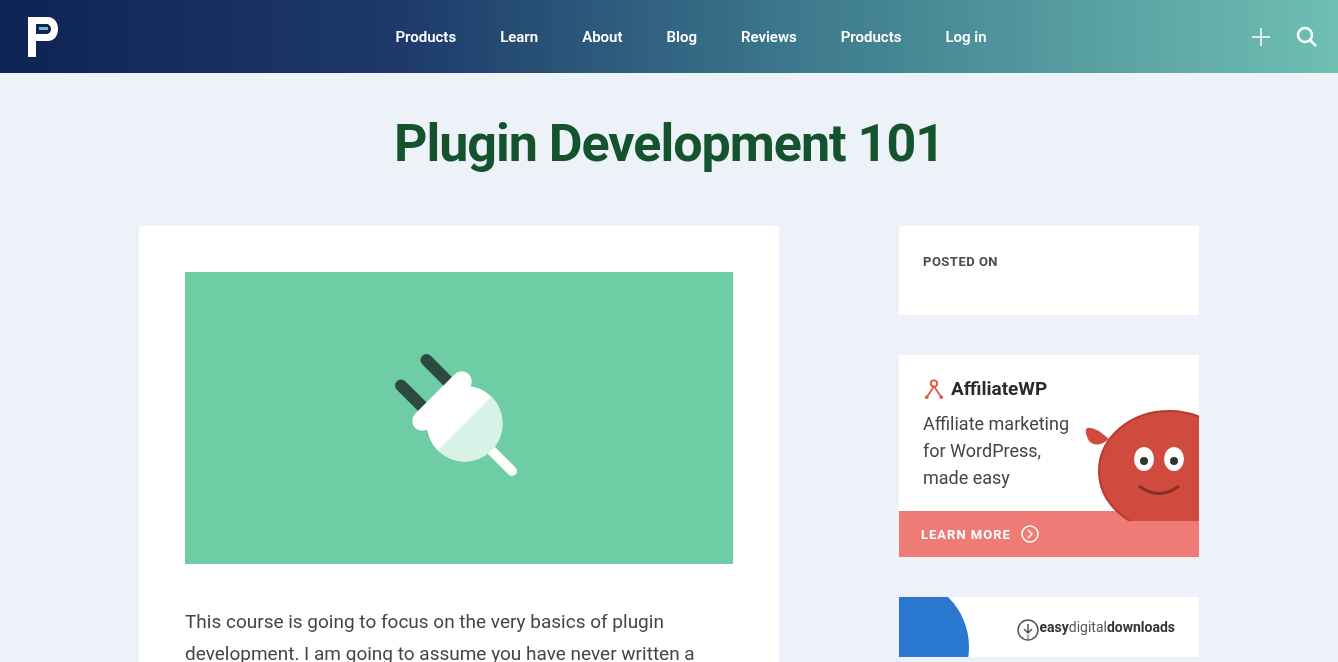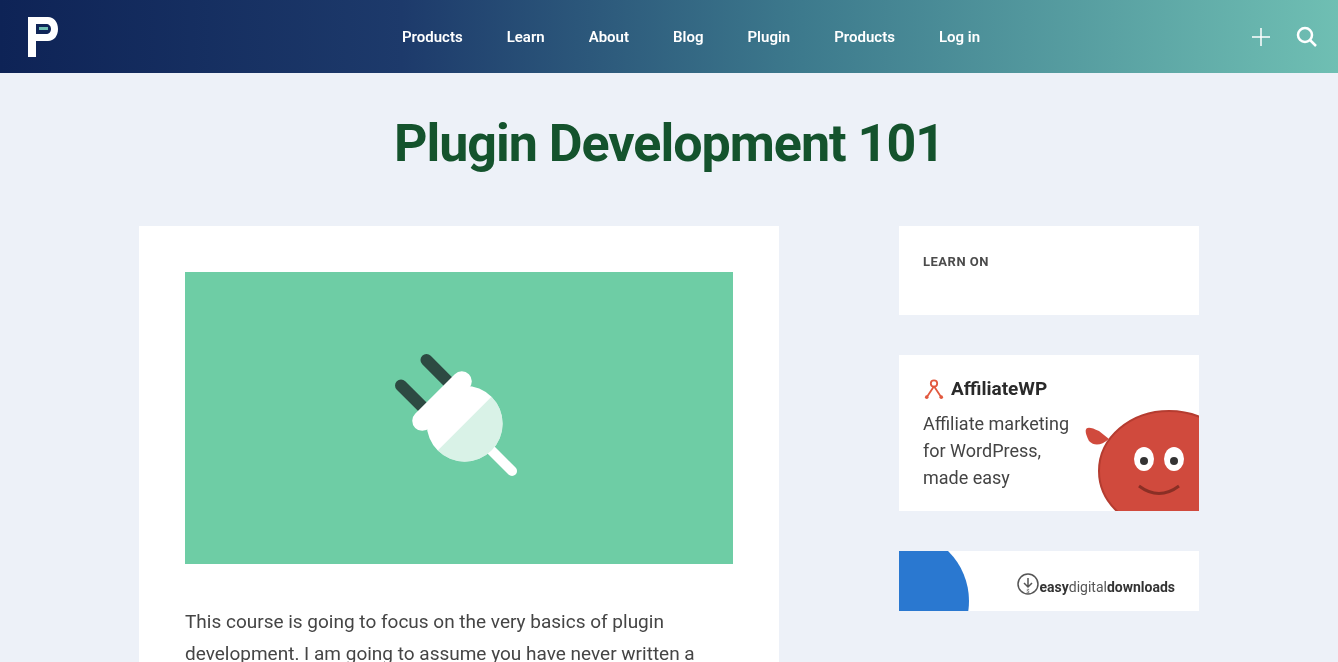--- a/index.html
+++ b/index.html
@@ -25,42 +25,42 @@
 .promo-widget { position: relative; overflow: hidden; }
 .promo-top { padding: 22px 24px 20px; position: relative; min-height: 130px; }
 .promo-brand { display: flex; align-items: center; gap: 6px; margin-bottom: 10px; }
 .promo-brand-icon { width: 22px; height: 20px; }
 .promo-brand-text { font-size: 19px; font-weight: 700; color: #2a2a2a; }
 .promo-tagline { font-size: 18px; color: #444; line-height: 1.5; max-width: 150px; }
 .promo-mascot { position: absolute; right: -30px; bottom: -10px; width: 160px; height: 140px; }
 .promo-cta { background: #ef7b77; color: #fff; padding: 14px 22px; font-size: 13px; font-weight: 700; letter-spacing: 1px; display: flex; align-items: center; gap: 10px; cursor: pointer; }
 .promo-cta-arrow { width: 18px; height: 18px; }
 .edd-widget { padding: 22px 24px 12px; position: relative; overflow: hidden; min-height: 60px; }
-.edd-logo { display: flex; align-items: flex-end; justify-content: flex-end; gap: 0; }
+.edd-logo { display: flex; align-items: flex-start; justify-content: flex-end; gap: 0; }
 .edd-icon { width: 22px; height: 22px; }
 .edd-text { font-size: 14px; color: #555; }
 .edd-text .bold { font-weight: 700; color: #333; }
 .edd-blue { position: absolute; left: -70px; bottom: -60px; width: 140px; height: 140px; background: #2a78d0; border-radius: 50%; }
 </style>
 </head>
 <body>
 
 <header class="header">
   <div class="logo">
     <svg viewBox="0 0 44 52" fill="none">
       <path d="M8 6 L8 46 L16 46 L16 30 L28 30 C34 30 38 25 38 18 C38 11 34 6 28 6 Z M16 13 L26 13 C29 13 31 15 31 18 C31 21 29 23 26 23 L16 23 Z" fill="#fff"></path>
       <rect x="19" y="16" width="9" height="3" fill="#6fbfb3"></rect>
     </svg>
   </div>
   <nav class="nav">
     <a>Products</a>
     <a>Learn</a>
     <a>About</a>
     <a>Blog</a>
-    <a>Plugin</a>
+    <a>Reviews</a>
     <a>Products</a>
     <a>Log in</a>
   </nav>
   <div class="header-right">
     <div class="icon-btn">
       <svg viewBox="0 0 24 24" width="24" height="24" stroke="#fff" stroke-width="1.5">
           <line x1="12" y1="3" x2="12" y2="21"></line>
           <line x1="3" y1="12" x2="21" y2="12"></line>
         </svg>
     </div>
@@ -87,21 +87,21 @@
           <rect x="112" y="30" width="12" height="50" rx="6" fill="#2d4a42"></rect>
           <rect x="62" y="66" width="76" height="20" rx="10" fill="#fff"></rect>
         </g>
       </svg>
     </div>
     <p class="body-text">This course is going to focus on the very basics of plugin development. I am going to assume you have never written a plugin before and take you from the very beginning. If you have</p>
   </article>
 
   <aside class="sidebar">
     <div class="widget posted-widget">
-      <div class="posted-label">LEARN ON</div>
+      <div class="posted-label">POSTED ON</div>
     </div>
 
     <div class="widget promo-widget">
       <div class="promo-top">
         <div class="promo-brand">
           <svg class="promo-brand-icon" viewBox="0 0 24 22">
             <circle cx="12" cy="5" r="3.5" fill="none" stroke="#e2593f" stroke-width="2"></circle>
             <path d="M12 8 L4 20 M12 8 L20 20" stroke="#e2593f" stroke-width="2" fill="none"></path>
             <circle cx="4" cy="20" r="2" fill="#e2593f"></circle>
             <circle cx="20" cy="20" r="2" fill="#e2593f"></circle>
@@ -113,20 +113,27 @@
           <ellipse cx="100" cy="90" rx="70" ry="60" fill="#d04a3d"></ellipse>
           <ellipse cx="100" cy="90" rx="70" ry="60" fill="none" stroke="#b53c30" stroke-width="2"></ellipse>
           <path d="M30 50 Q10 40 20 60 Q28 68 40 58 Z" fill="#d04a3d"></path>
           <ellipse cx="75" cy="78" rx="10" ry="12" fill="#fff"></ellipse>
           <ellipse cx="105" cy="78" rx="10" ry="12" fill="#fff"></ellipse>
           <circle cx="75" cy="80" r="4" fill="#333"></circle>
           <circle cx="105" cy="80" r="4" fill="#333"></circle>
           <path d="M70 105 Q90 120 110 105" stroke="#8a2f25" stroke-width="3" fill="none"></path>
         </svg>
       </div>
+      <div class="promo-cta">
+        <span>LEARN MORE</span>
+        <svg class="promo-cta-arrow" viewBox="0 0 18 18">
+          <circle cx="9" cy="9" r="8" fill="none" stroke="#fff" stroke-width="1.5"></circle>
+          <path d="M7 5 L11 9 L7 13" stroke="#fff" stroke-width="1.5" fill="none"></path>
+        </svg>
+      </div>
     </div>
 
     <div class="widget edd-widget">
       <div class="edd-blue"></div>
       <div class="edd-logo">
         <svg class="edd-icon" viewBox="0 0 22 22">
           <circle cx="11" cy="11" r="10" fill="none" stroke="#555" stroke-width="1.5"></circle>
           <path d="M11 5 L11 13 M7 10 L11 14 L15 10" stroke="#555" stroke-width="1.5" fill="none"></path>
           <text x="11" y="20" font-size="6" text-anchor="middle" fill="#555">$</text>
         </svg>

